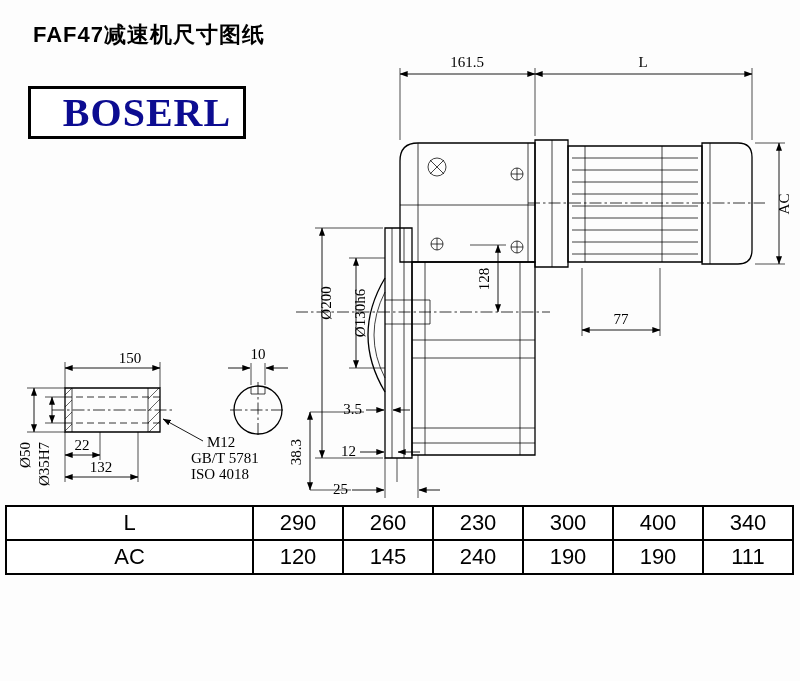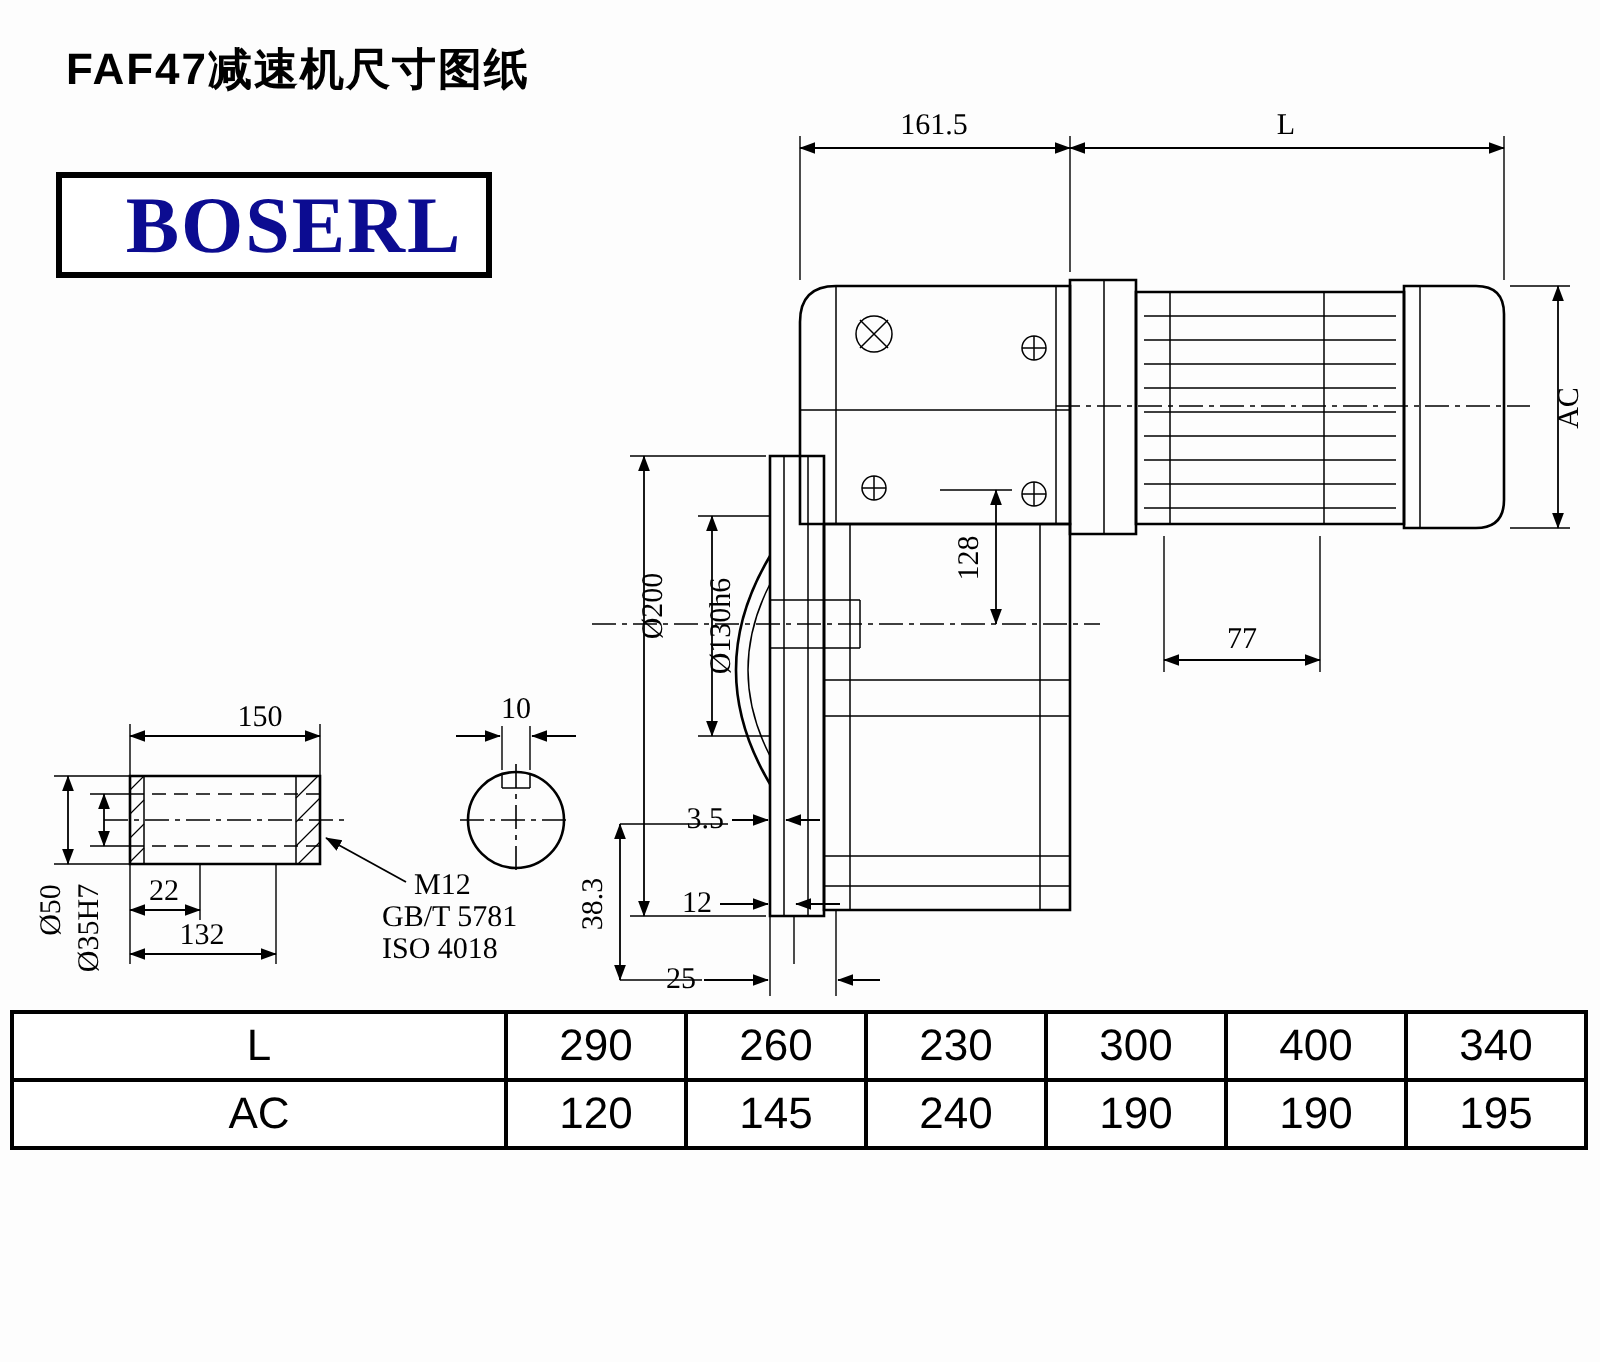--- a/index.html
+++ b/index.html
@@ -160,18 +160,18 @@
         <td>400</td>
         <td>340</td>
       </tr>
       <tr class="drow">
         <td>AC</td>
         <td>120</td>
         <td>145</td>
         <td>240</td>
         <td>190</td>
         <td>190</td>
-        <td>195</td>
+        <td>111</td>
       </tr>
     </tbody>
   </table>
 
 </div>
 
 </body></html>

